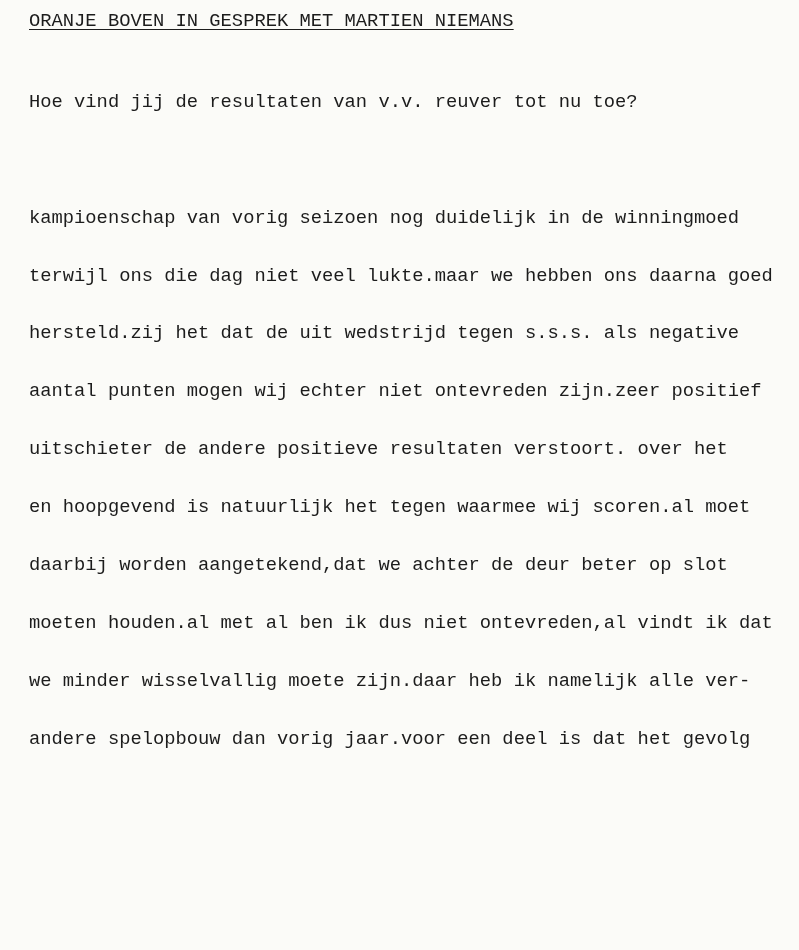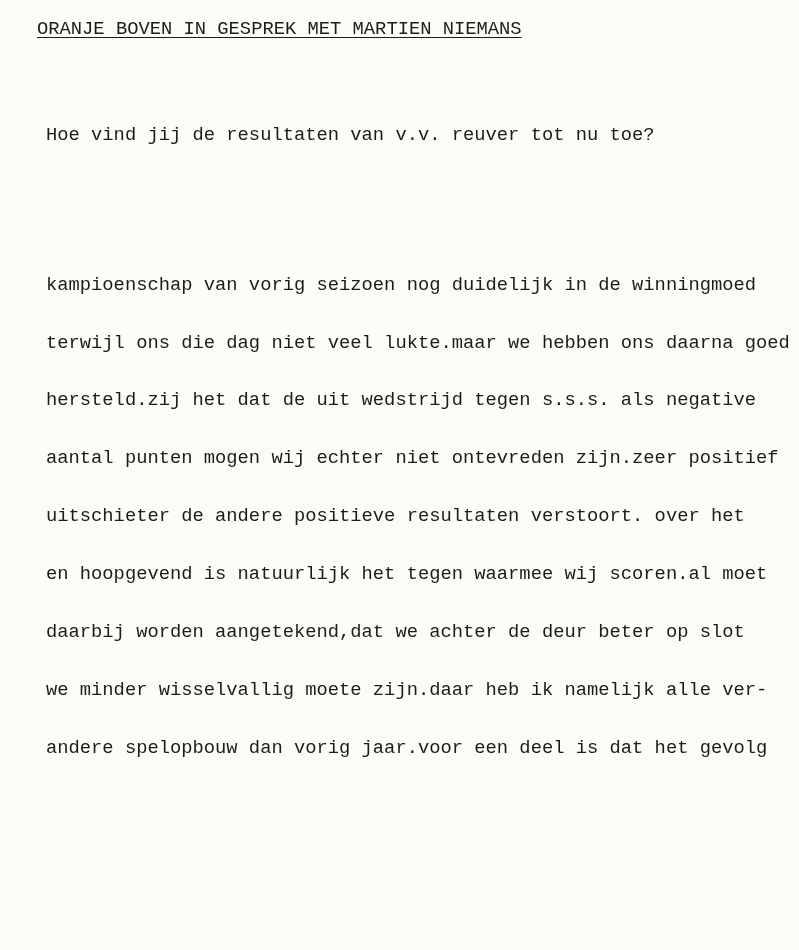--- a/index.html
+++ b/index.html
@@ -12,24 +12,24 @@
     line-height: 19.3px;
     position: relative;
   }
   .page { position: absolute; left: 29px; top: 12px; width: 770px; }
   .title {
     display: inline-block;
     text-decoration: underline;
     text-underline-offset: 3px;
     text-decoration-thickness: 1px;
     white-space: pre;
-    margin: 8px;
+    margin: 0;
     text-align: center;
   }
-  .block { margin: 17px; white-space: pre; }
+  .block { margin: 0; white-space: pre; }
   .gap { height: 19.3px; }
   .gap-title { height: 23px; }
   .line { display: block; white-space: pre; }
 </style>
 </head>
 <body>
 
 <div class="page">
 
   <div class="title">ORANJE BOVEN IN GESPREK MET MARTIEN NIEMANS</div>
@@ -41,20 +41,21 @@
   </div>
   <div class="gap"></div>
   <div class="block">
     <span class="line">kampioenschap van vorig seizoen nog duidelijk in de winningmoed</span>
     <span class="line">terwijl ons die dag niet veel lukte.maar we hebben ons daarna goed</span>
     <span class="line">hersteld.zij het dat de uit wedstrijd tegen s.s.s. als negative</span>
     <span class="line">aantal punten mogen wij echter niet ontevreden zijn.zeer positief</span>
     <span class="line">uitschieter de andere positieve resultaten verstoort. over het</span>
     <span class="line">en hoopgevend is natuurlijk het tegen waarmee wij scoren.al moet</span>
     <span class="line">daarbij worden aangetekend,dat we achter de deur beter op slot</span>
+    <span class="line">moeten houden.al met al ben ik dus niet ontevreden,al vindt ik dat</span>
     <span class="line">we minder wisselvallig moete zijn.daar heb ik namelijk alle ver-</span>
     <span class="line">andere spelopbouw dan vorig jaar.voor een deel is dat het gevolg</span>
     
     
     
     
     
     
     
     

